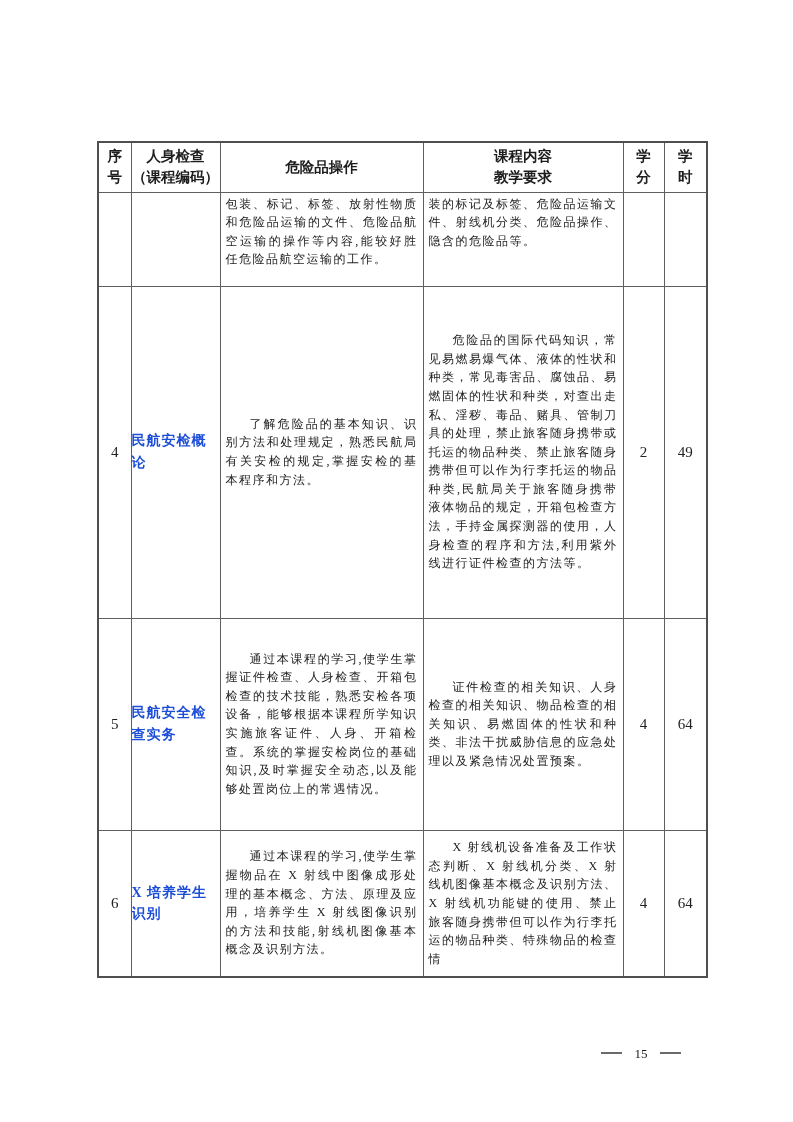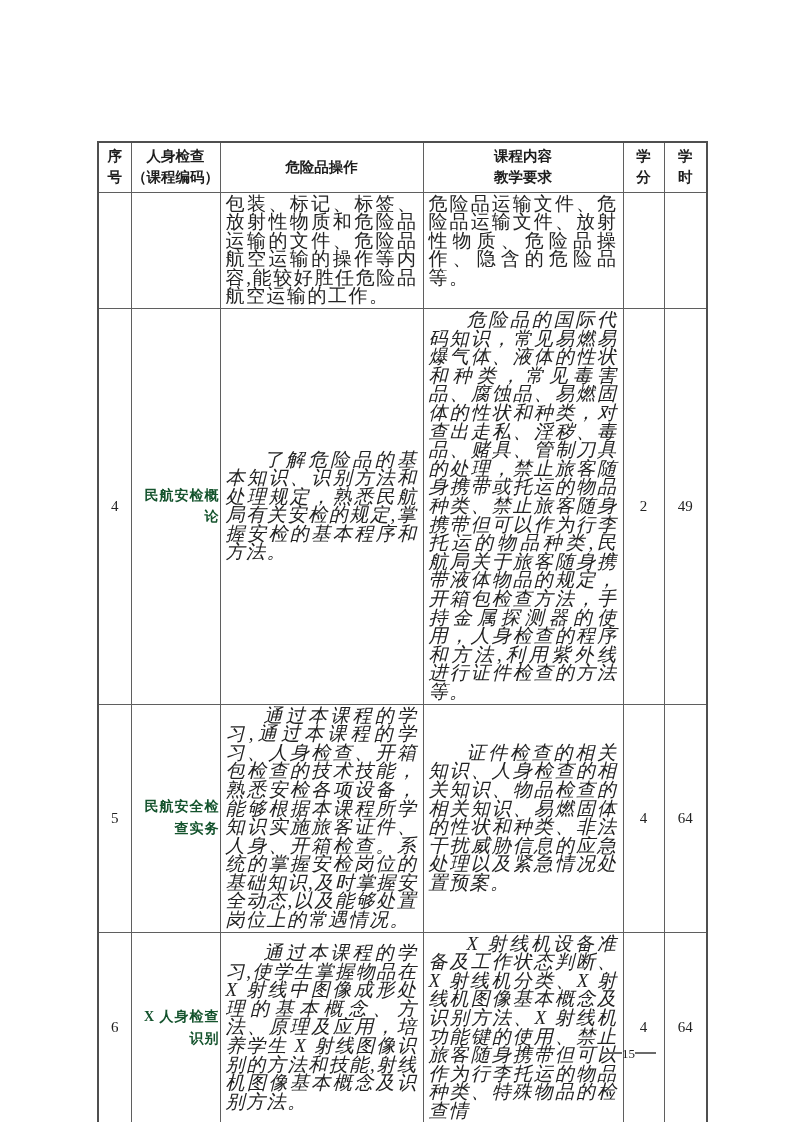--- a/index.html
+++ b/index.html
@@ -45,44 +45,45 @@
     line-height:1.45;
     text-align:center;
     white-space:pre;
     color:#1d1d1d;
   }
   .name{
     font-weight:bold;
     font-size:14px;
     letter-spacing:1px;
     line-height:1.55;
-    text-align:right;
+    text-align:left;
     white-space:pre;
-    color:#14532d;
+    color:#1d4ed8;
   }
   .num{
     text-align:center;
     font-size:15px;
   }
   .para{
-    font-size:19px;
+    font-size:12px;
     line-height:18.6px;
     letter-spacing:1.5px;
     text-align:justify;
     padding:2px 5px;
   }
-  .indent{text-indent:2em;font-style:italic;}
+  .indent{text-indent:2em;}
   td.top{vertical-align:top;}
 
   .footer{
     position:absolute;
     left:601px;top:1046px;
     width:80px;height:14px;
     display:flex;
     align-items:center;
+    justify-content:space-between;
   }
   .dash{
     width:21px;height:2px;
     background:#6b6b6b;
   }
   .page-num{
     font-size:13px;
     color:#222222;
     line-height:1;
   }
@@ -129,21 +130,21 @@
           </th>
     </tr>
 
     <tr class="row-cont">
       <td class="num"></td>
       <td class="name"></td>
       <td class="top">
             <div class="para">包装、标记、标签、放射性物质和危险品运输的文件、危险品航空运输的操作等内容,能较好胜任危险品航空运输的工作。</div>
           </td>
       <td class="top">
-            <div class="para">危险品运输文件、危险品运输文件、放射性物质、危险品操作、隐含的危险品等。</div>
+            <div class="para">装的标记及标签、危险品运输文件、射线机分类、危险品操作、隐含的危险品等。</div>
           </td>
       <td class="num"></td>
       <td class="num"></td>
     </tr>
 
     <tr class="row-4">
       <td class="num">4</td>
       <td class="name">民航安检概
 论</td>
       <td>
@@ -154,32 +155,32 @@
           </td>
       <td class="num">2</td>
       <td class="num">49</td>
     </tr>
 
     <tr class="row-5">
       <td class="num">5</td>
       <td class="name">民航安全检
 查实务</td>
       <td>
-            <div class="para indent">通过本课程的学习,通过本课程的学习、人身检查、开箱包检查的技术技能，熟悉安检各项设备，能够根据本课程所学知识实施旅客证件、人身、开箱检查。系统的掌握安检岗位的基础知识,及时掌握安全动态,以及能够处置岗位上的常遇情况。</div>
+            <div class="para indent">通过本课程的学习,使学生掌握证件检查、人身检查、开箱包检查的技术技能，熟悉安检各项设备，能够根据本课程所学知识实施旅客证件、人身、开箱检查。系统的掌握安检岗位的基础知识,及时掌握安全动态,以及能够处置岗位上的常遇情况。</div>
           </td>
       <td>
             <div class="para indent">证件检查的相关知识、人身检查的相关知识、物品检查的相关知识、易燃固体的性状和种类、非法干扰威胁信息的应急处理以及紧急情况处置预案。</div>
           </td>
       <td class="num">4</td>
       <td class="num">64</td>
     </tr>
 
     <tr class="row-6">
       <td class="num">6</td>
-      <td class="name">X 人身检查
+      <td class="name">X 培养学生
 识别</td>
       <td>
             <div class="para indent">通过本课程的学习,使学生掌握物品在 X 射线中图像成形处理的基本概念、方法、原理及应用，培养学生 X 射线图像识别的方法和技能,射线机图像基本概念及识别方法。</div>
           </td>
       <td>
             <div class="para indent">X 射线机设备准备及工作状态判断、X 射线机分类、X 射线机图像基本概念及识别方法、X 射线机功能键的使用、禁止旅客随身携带但可以作为行李托运的物品种类、特殊物品的检查情</div>
           </td>
       <td class="num">4</td>
       <td class="num">64</td>
     </tr>

